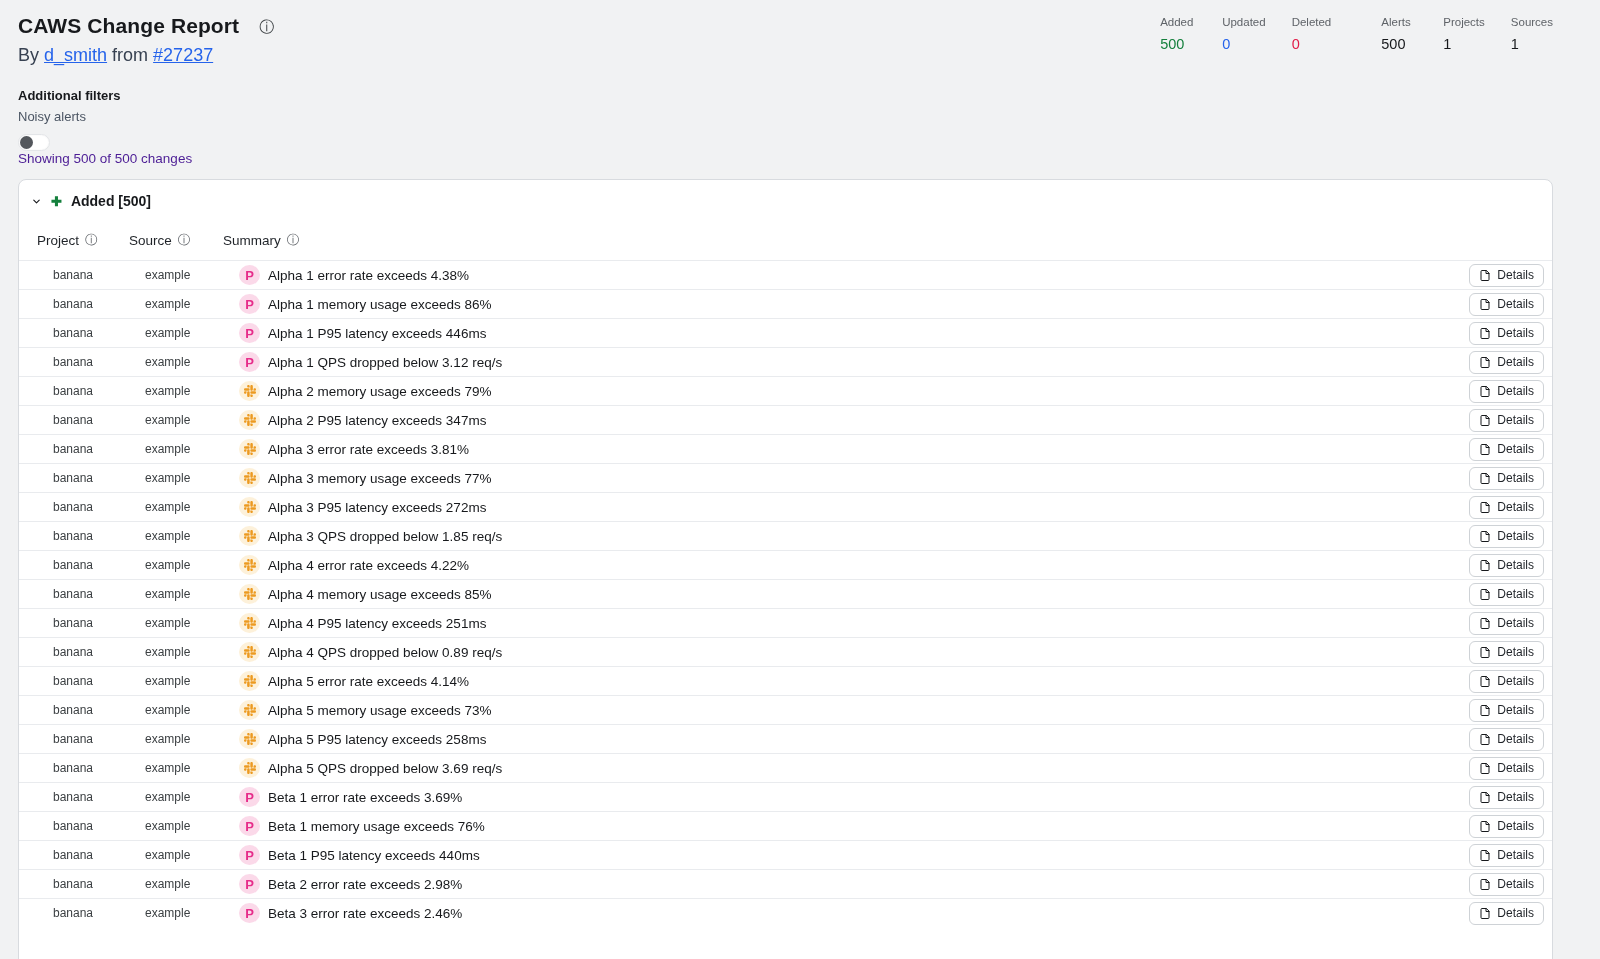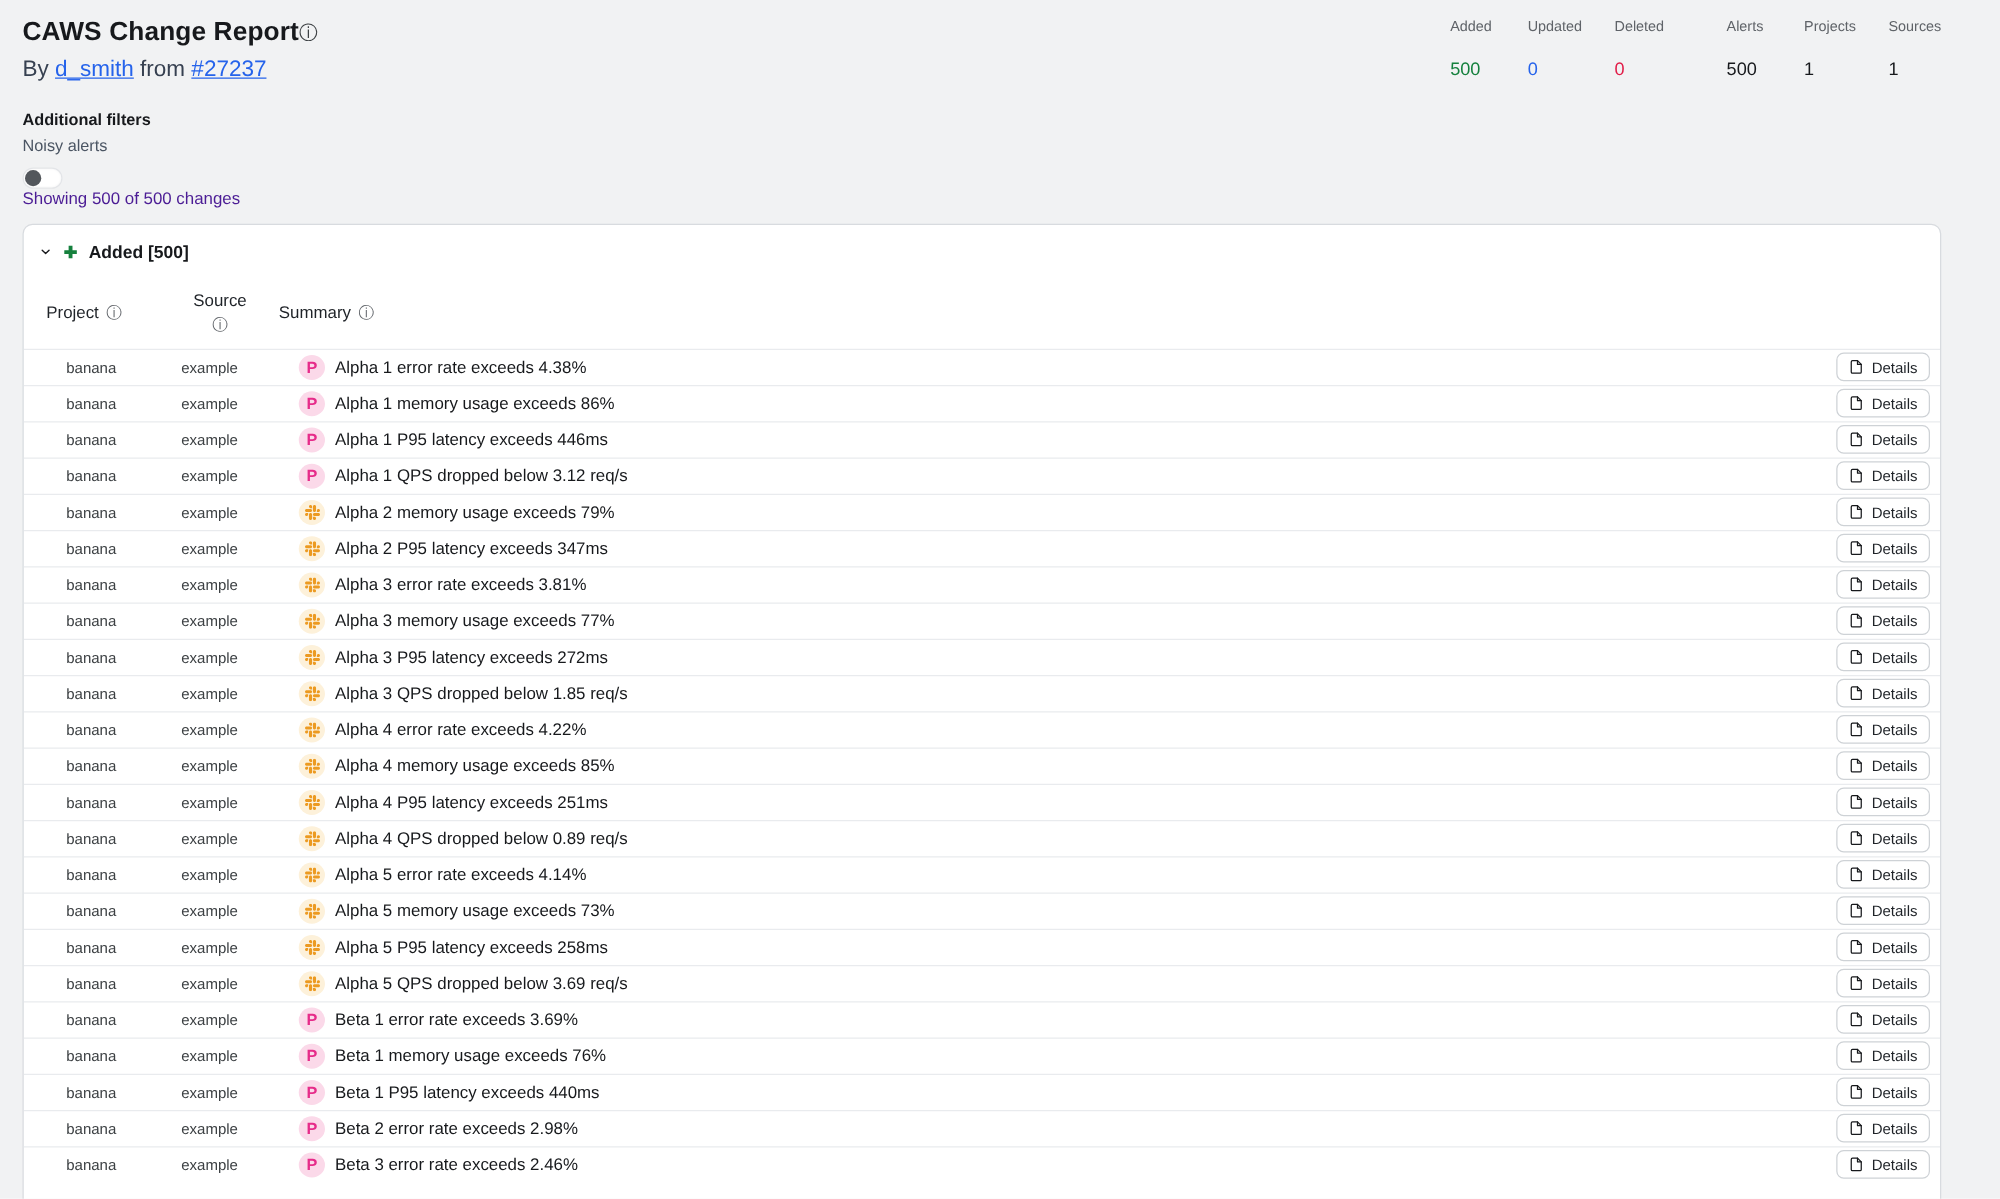--- a/index.html
+++ b/index.html
@@ -6,30 +6,30 @@
   html, body { width: 1600px; height: 959px; overflow: hidden; }
   body {
     font-family: "Liberation Sans", sans-serif;
     background: #f1f2f3;
     color: #1f2328;
   }
   .page { padding: 14px 47px 0 18px; }
 
   
   .topbar { display: flex; justify-content: space-between; align-items: flex-start; }
-  .title-row { display: flex; align-items: center; gap: 0; }
+  .title-row { display: flex; align-items: center; gap: 20px; }
   .title-row h1 { font-size: 21px; font-weight: 700; letter-spacing: 0.1px; color: #17191c; }
   .title-info { color: #3c4043; font-size: 15px; line-height: 1; cursor: default; }
   .byline { margin-top: 7px; font-size: 18px; color: #374151; }
   .byline a { color: #2563eb; text-decoration: underline; cursor: pointer; }
 
   .stats { display: flex; gap: 50px; padding-top: 2px; }
   .stat-group { display: flex; gap: 26px; }
   .stat { min-width: 36px; }
-  .stat .lbl { font-size: 11.5px; color: #5f6368; margin-bottom: 20px; white-space: nowrap; }
+  .stat .lbl { font-size: 11.5px; color: #5f6368; margin-bottom: 8px; white-space: nowrap; }
   .stat .val { font-size: 14.5px; font-weight: 500; }
 
   
   .filters { display: flex; margin-top: 22px; }
   .filter-col-search { width: 342px; }
   .f-title { font-size: 13px; font-weight: 700; color: #17191c; }
   .f-sub { font-size: 13px; color: #4b5563; margin-top: 6px; }
   .search-box {
     margin-top: 8px; width: 302px; height: 28px; background: #fff;
     border: 1px solid #c6cace; border-radius: 5px;
@@ -65,21 +65,21 @@
     padding: 13px 12px 10px 12px; cursor: pointer;
   }
   .plus-glyph { color: #15803d; font-size: 13px; font-weight: 700; line-height: 1; }
   .section-title { font-size: 14px; font-weight: 700; color: #17191c; }
 
   
   .thead { display: flex; align-items: center; padding: 14px 18px 12px 18px; }
   .th { display: flex; align-items: center; gap: 6px; font-size: 13.5px; font-weight: 500; color: #1f2328; }
   .th .col-info { color: #5f6368; font-size: 12.5px; line-height: 1; }
   .col-0 { width: 92px; }
-  .col-1 { width: 94px; flex-direction: column; }
+  .col-1 { width: 94px; }
   .col-2 { flex: 1; }
 
   .trow {
     display: flex; align-items: center; height: 29px;
     border-top: 1px solid #e9ebee; padding: 0 8px 0 18px;
   }
   .cell-project, .cell-source { font-size: 12px; color: #3c4043; }
   .cell-project { width: 92px; margin-left: 16px; }
   .cell-source { width: 94px; }
   .cell-summary { flex: 1; display: flex; align-items: center; gap: 8px; min-width: 0; }

